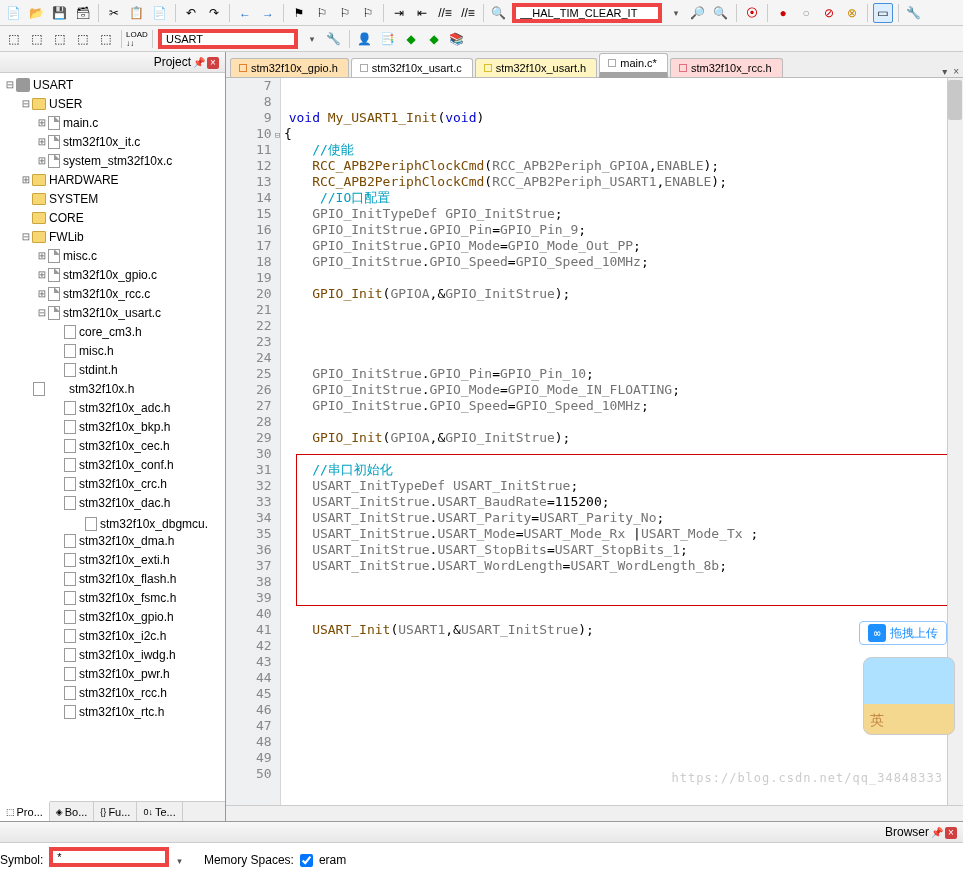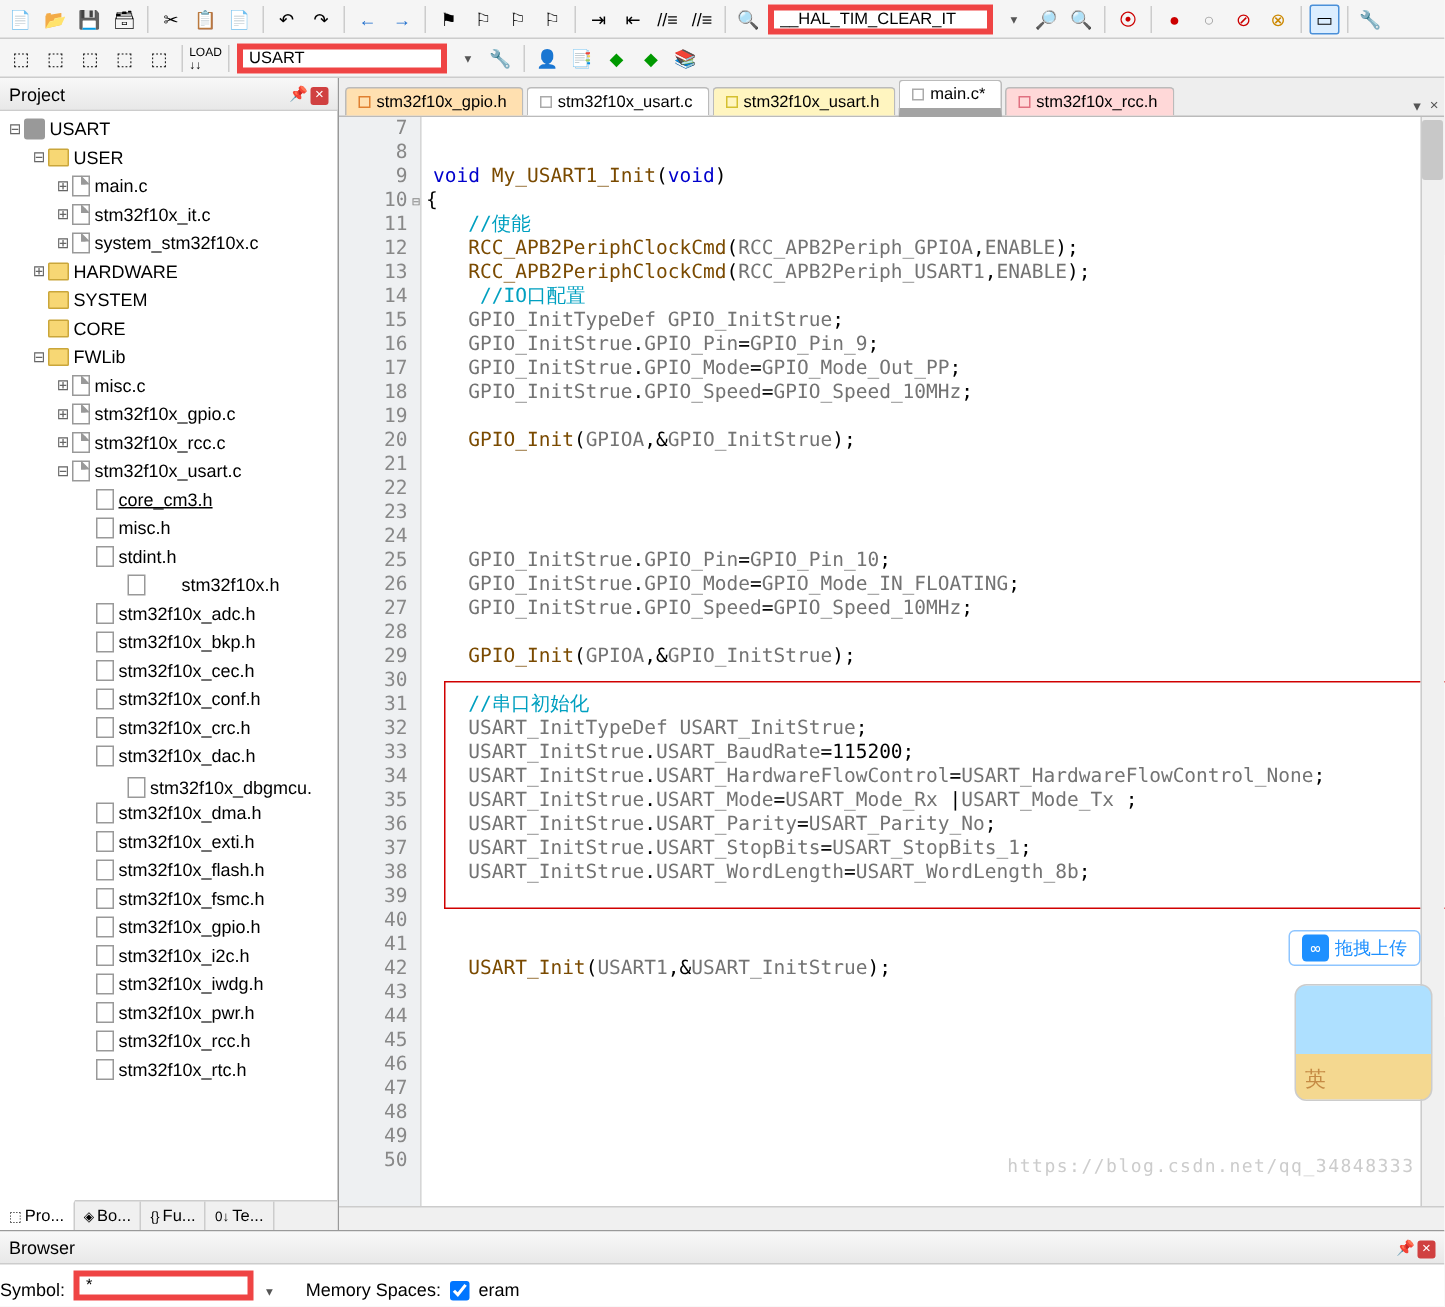--- a/index.html
+++ b/index.html
@@ -4,21 +4,21 @@
 <style>
 * { box-sizing: border-box; margin: 0; padding: 0; }
 body { font-family: "Segoe UI", Tahoma, sans-serif; font-size: 12px; background: #f0f0f0; color: #000; width: 963px; height: 871px; overflow: hidden; display: flex; flex-direction: column; }
 .toolbar { background: #f5f5f5; border-bottom: 1px solid #ccc; padding: 2px 4px; display: flex; align-items: center; gap: 3px; min-height: 26px; }
 .tb-btn { width: 20px; height: 20px; display: inline-flex; align-items: center; justify-content: center; cursor: pointer; border-radius: 2px; }
 .tb-sep { width: 1px; height: 18px; background: #ccc; margin: 0 2px; }
 .tb-input { height: 20px; border: 4px solid #ef4444; padding: 0 4px; font-size: 11px; background: #fff; }
 .dd-arrow::after{content:"▾";font-size:9px;color:#555;margin-left:2px}
 .main-area { flex: 1; display: flex; overflow: hidden; }
 .proj-panel { width: 226px; border-right: 1px solid #999; display: flex; flex-direction: column; background: #fff; }
-.panel-hdr { background: linear-gradient(#f8f8f8,#e8e8e8); border-bottom: 1px solid #ccc; padding: 3px 6px; font-size: 12px; display:flex; align-items:center; justify-content: space-between;}
+.panel-hdr { background: linear-gradient(#f8f8f8,#e8e8e8); border-bottom: 1px solid #ccc; padding: 3px 6px; font-size: 12px; display:flex; align-items:center; justify-content: flex-end;}
 .panel-hdr .ctrls span{display:inline-block;width:12px;height:12px;margin-left:2px;text-align:center;font-size:10px;cursor:pointer}
 .close-box{background:#d04040;color:#fff;border-radius:2px;line-height:12px}
 .tree { flex: 1; overflow-y: auto; overflow-x: hidden; padding: 2px 0; font-size: 12px; }
 .tree-row { display: flex; align-items: center; height: 19px; padding-right: 4px; white-space: nowrap; cursor: default;}
 .tw { display:inline-block; width:12px; text-align:center; color:#666; font-size:10px; cursor:pointer;}
 .ico-root{width:14px;height:14px;display:inline-block;margin-right:3px;background:#999;border-radius:2px}
 .ico-folder{width:14px;height:12px;display:inline-block;margin-right:3px;background:#f7d774;border:1px solid #caa63a;border-radius:1px}
 .ico-cfile{width:12px;height:14px;display:inline-block;margin-right:3px;background:#fff;border:1px solid #999;position:relative}
 .ico-cfile::after{content:"";position:absolute;right:-1px;top:-1px;border:3px solid transparent;border-left-color:#999;border-bottom-color:#999}
 .ico-hfile{width:12px;height:14px;display:inline-block;margin-right:3px;background:#fff;border:1px solid #999}
@@ -189,36 +189,36 @@
         <div class="tree-row" style="padding-left: 36px;">
           <span class="tw">⊞</span>
           <span class="ico-cfile"></span>
           <span>stm32f10x_rcc.c</span>
         </div>
         <div class="tree-row" style="padding-left: 36px;">
           <span class="tw">⊟</span>
           <span class="ico-cfile"></span>
           <span>stm32f10x_usart.c</span>
         </div>
-        <div class="tree-row" style="padding-left: 52px; text-decoration: underline;">
+        <div class="tree-row" style="padding-left: 52px;">
           <span class="tw"></span>
           <span class="ico-hfile"></span>
           <span>core_cm3.h</span>
         </div>
         <div class="tree-row" style="padding-left: 52px;">
           <span class="tw"></span>
           <span class="ico-hfile"></span>
           <span>misc.h</span>
         </div>
         <div class="tree-row" style="padding-left: 52px;">
           <span class="tw"></span>
           <span class="ico-hfile"></span>
           <span>stdint.h</span>
         </div>
-        <div class="tree-row" style="padding-left: 52px; gap: 21px;">
+        <div class="tree-row" style=" gap: 21px;">
           <span class="tw"></span>
           <span class="ico-hfile"></span>
           <span>stm32f10x.h</span>
         </div>
         <div class="tree-row" style="padding-left: 52px;">
           <span class="tw"></span>
           <span class="ico-hfile"></span>
           <span>stm32f10x_adc.h</span>
         </div>
         <div class="tree-row" style="padding-left: 52px;">
@@ -390,23 +390,22 @@
           <div class="cline"></div>
           <div class="cline">   <span class="id">GPIO_InitStrue</span>.<span class="id">GPIO_Pin</span>=<span class="id">GPIO_Pin_10</span>;</div>
           <div class="cline">   <span class="id">GPIO_InitStrue</span>.<span class="id">GPIO_Mode</span>=<span class="id">GPIO_Mode_IN_FLOATING</span>;</div>
           <div class="cline">   <span class="id">GPIO_InitStrue</span>.<span class="id">GPIO_Speed</span>=<span class="id">GPIO_Speed_10MHz</span>;</div>
           <div class="cline"></div>
           <div class="cline">   <span class="fn">GPIO_Init</span>(<span class="id">GPIOA</span>,&amp;<span class="id">GPIO_InitStrue</span>);</div>
           <div class="cline"></div>
           <div class="cline">   <span class="cmt">//串口初始化</span></div>
           <div class="cline">   <span class="id">USART_InitTypeDef</span> <span class="id">USART_InitStrue</span>;</div>
           <div class="cline">   <span class="id">USART_InitStrue</span>.<span class="id">USART_BaudRate</span>=115200;</div>
-          <div class="cline">   <span class="id">USART_InitStrue</span>.<span class="id">USART_HardwareFlowControl</span>=<span class="id">USART_HardwareFlowControl_None</span>;</div>
+          <div class="cline">   <span class="id">USART_InitStrue</span>.<span class="id">USART_Parity</span>=<span class="id">USART_Parity_No</span>;</div>
           <div class="cline">   <span class="id">USART_InitStrue</span>.<span class="id">USART_Mode</span>=<span class="id">USART_Mode_Rx</span> |<span class="id">USART_Mode_Tx</span> ;</div>
-          <div class="cline">   <span class="id">USART_InitStrue</span>.<span class="id">USART_Parity</span>=<span class="id">USART_Parity_No</span>;</div>
           <div class="cline">   <span class="id">USART_InitStrue</span>.<span class="id">USART_StopBits</span>=<span class="id">USART_StopBits_1</span>;</div>
           <div class="cline">   <span class="id">USART_InitStrue</span>.<span class="id">USART_WordLength</span>=<span class="id">USART_WordLength_8b</span>;</div>
           <div class="cline"></div>
           <div class="cline"></div>
           <div class="cline"></div>
           <div class="cline">   <span class="fn">USART_Init</span>(<span class="id">USART1</span>,&amp;<span class="id">USART_InitStrue</span>);</div>
           <div class="cline"></div>
           <div class="cline"></div>
           <div class="cline"></div>
           <div class="cline"></div>

